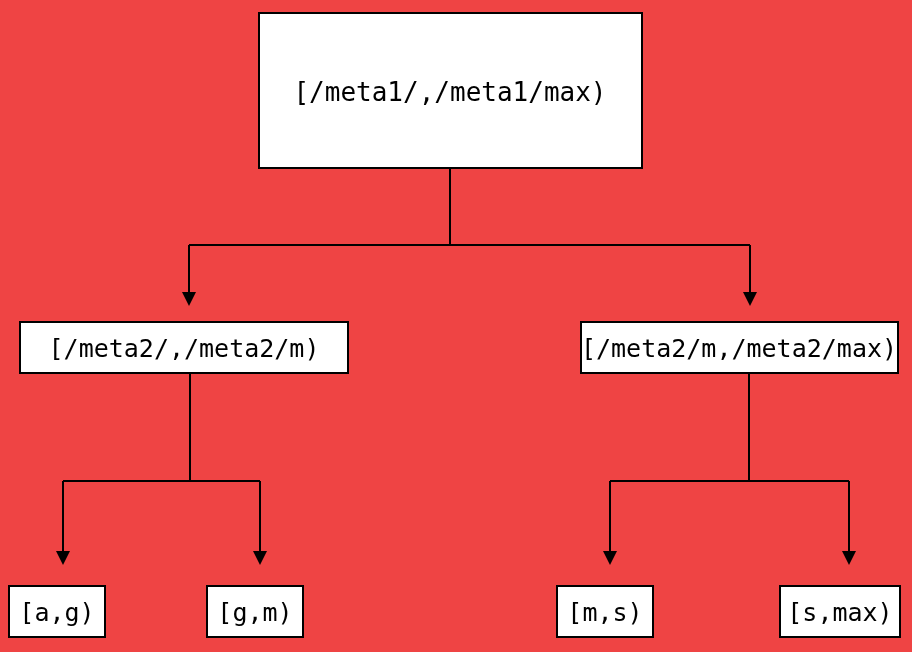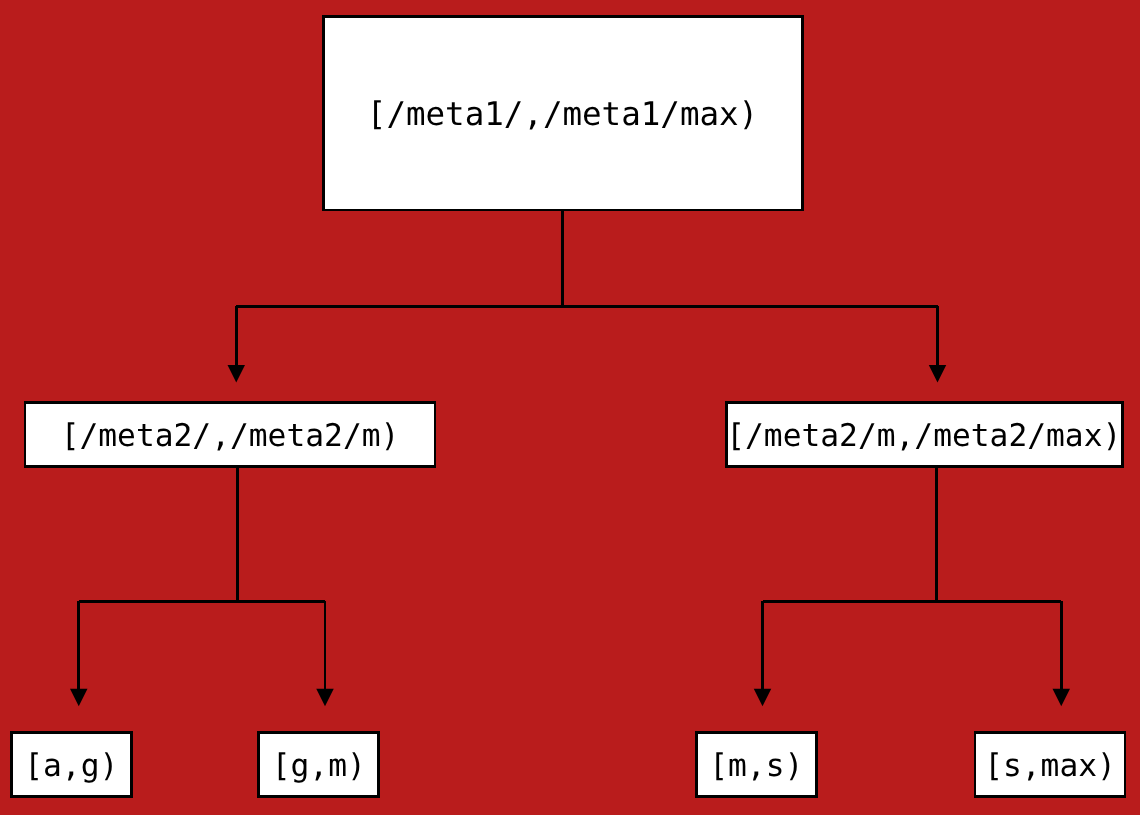--- a/index.html
+++ b/index.html
@@ -11,21 +11,21 @@
   body {
     width: 912px;
     height: 652px;
     font-family: "DejaVu Sans Mono", monospace;
     overflow: hidden;
   }
   #diagram-root {
     position: relative;
     width: 912px;
     height: 652px;
-    background: #b91c1c;
+    background: #ef4444;
     text-align: right;
   }
   svg#tree-svg {
     display: block;
     width: 912px;
     height: 652px;
   }
   .node-box {
     fill: #ffffff;
     stroke: #000000;

